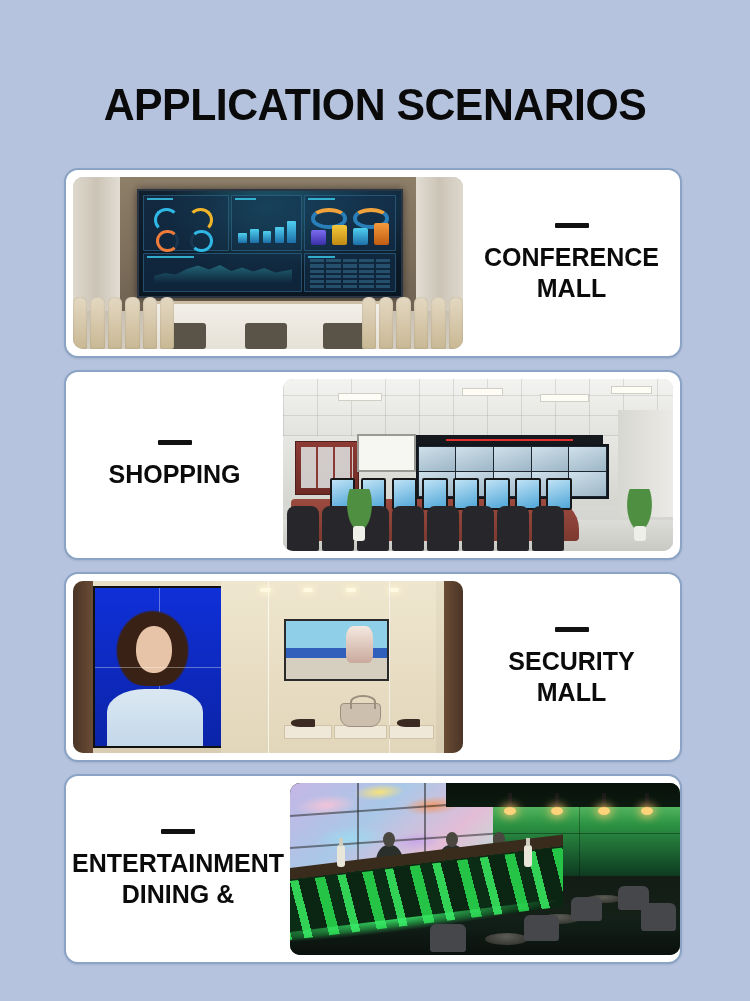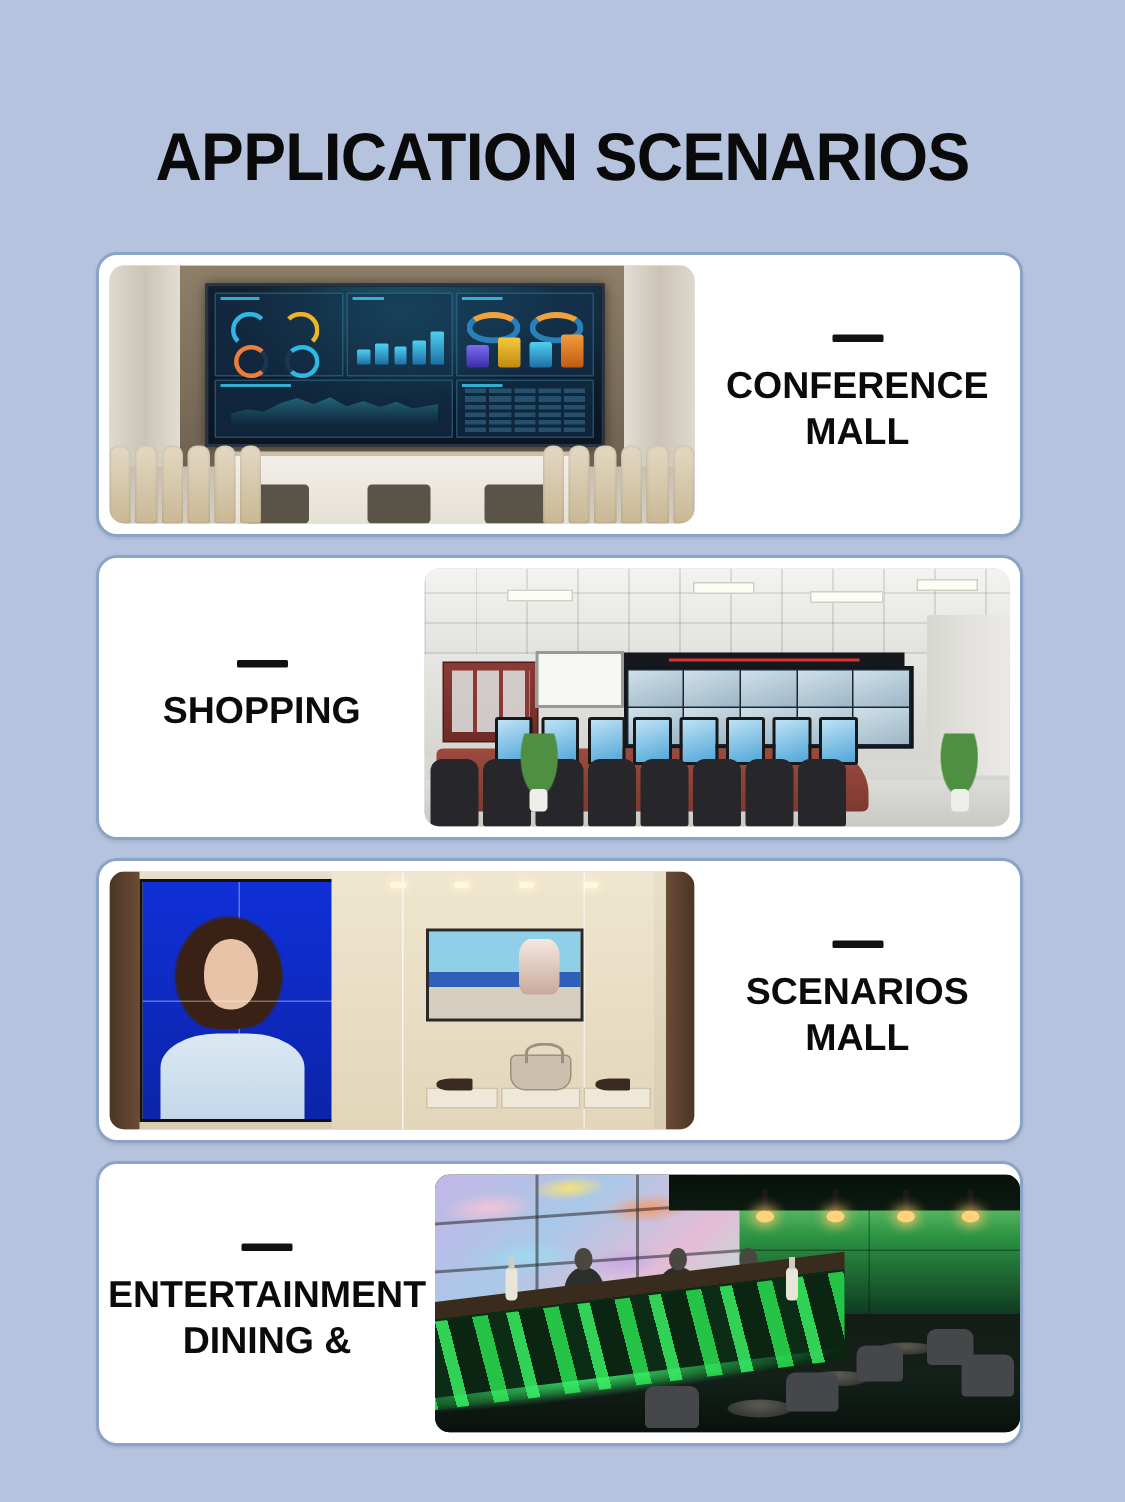--- a/index.html
+++ b/index.html
@@ -487,21 +487,21 @@
         <div class="shelf s2"></div>
         <div class="shelf s3"></div>
         <div class="bag"></div>
         <div class="shoe a"></div>
         <div class="shoe b"></div>
         <div class="colR"></div>
       </div>
     </div>
     <div class="card-label">
       <div class="label-dash"></div>
-      <div class="label-text">SCENARIOS</div>
+      <div class="label-text">SECURITY</div>
       <div class="label-text">MALL</div>
     </div>
   </div>
 
   <div class="card reverse">
     <div class="card-label">
       <div class="label-dash"></div>
       <div class="label-text">ENTERTAINMENT</div>
       <div class="label-text">DINING &amp;</div>
     </div>

